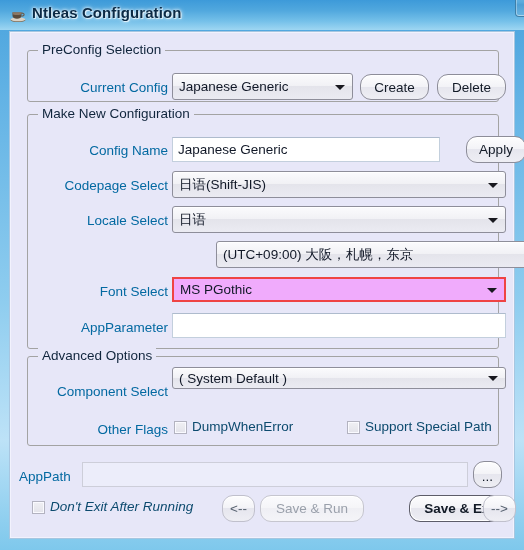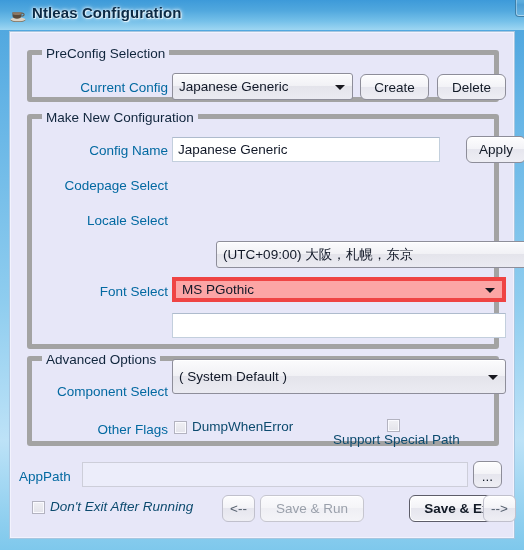--- a/index.html
+++ b/index.html
@@ -73,21 +73,21 @@
     background: #e7e7f8;
     border: 1px solid #a7c6e0;
     box-sizing: border-box;
     box-shadow: inset 0 0 0 1px #f2f2fd;
   }
 
   
   .group {
     position: absolute;
     box-sizing: border-box;
-    border: 5px solid #a3a3a3;
+    border: 1px solid #a3a3a3;
     border-radius: 3px;
     background: transparent;
     text-align: center;
   }
   .group-title {
     position: absolute;
     top: -9px;
     left: 10px;
     padding: 0 4px;
     background: #e7e7f8;
@@ -134,22 +134,22 @@
     width: 0; height: 0;
     border-left: 5px solid transparent;
     border-right: 5px solid transparent;
     border-top: 5px solid #18181f;
   }
 
   
   .combo-edit {
     position: absolute;
     box-sizing: border-box;
-    border: 4px solid #ef4444;
-    background: #fca5a5;
+    border: 2px solid #ef4444;
+    background: #f0abfc;
     cursor: text;
     overflow: hidden;
   }
   .combo-edit .ctext {
     position: absolute;
     left: 6px; right: 24px; top: 0; bottom: 0;
     display: flex;
     align-items: center;
     font-size: 13.5px;
     color: #111827;
@@ -189,21 +189,21 @@
   .textbox.disabled {
     background: #ecedfa;
     border-color: #cdced9;
   }
 
   
   .btn {
     position: absolute;
     box-sizing: border-box;
     border: 1px solid #8d8d99;
-    border-radius: 6px;
+    border-radius: 11px;
     background: linear-gradient(180deg,#fdfdfe 0%,#f3f3f7 48%,#e6e6ee 50%,#eeeef4 100%);
     box-shadow: inset 0 1px 0 #ffffff;
     display: flex;
     align-items: center;
     justify-content: center;
     font-size: 13.5px;
     color: #121a26;
     cursor: pointer;
     white-space: nowrap;
   }
@@ -285,54 +285,63 @@
       <span class="group-title">Make New Configuration</span>
     </div>
 
     <div class="lbl" style="left:20px; top:110px; width:138px;">Config Name</div>
     <div class="textbox" style="left:162px; top:105px; width:268px; height:25px;">
       <span class="tval">Japanese Generic</span>
     </div>
     <div class="btn" style="left:436px; top:104px; width:60px; height:27px;margin-left:20px;">Apply</div>
 
     <div class="lbl" style="left:20px; top:145px; width:138px;">Codepage Select</div>
+    <div class="combo" style="left:162px; top:139px; width:334px; height:27px;">
+      <span class="ctext">日语(Shift-JIS)</span>
+      <span class="arrow"></span>
+    </div>
 
     <div class="lbl" style="left:20px; top:180px; width:138px;">Locale Select</div>
+    <div class="combo" style="left:162px; top:174px; width:334px; height:27px;">
+      <span class="ctext">日语</span>
+      <span class="arrow"></span>
+    </div>
 
     <div class="combo" style="left:162px; top:209px; width:334px; height:27px;margin-left:44px;">
       <span class="ctext">(UTC+09:00) 大阪，札幌，东京</span>
       <span class="arrow"></span>
     </div>
 
     <div class="lbl" style="left:20px; top:251px; width:138px;">Font Select</div>
     <div class="combo-edit" style="left:162px; top:245px; width:334px; height:25px;">
       <span class="ctext">MS PGothic</span>
       <span class="arrow"></span>
     </div>
 
+    <div class="lbl" style="left:20px; top:287px; width:138px;">AppParameter</div>
     <div class="textbox" style="left:162px; top:281px; width:334px; height:25px;">
       <span class="tval"></span>
     </div>
 
     <div class="group" style="left:17px; top:324px; width:472px; height:90px;">
       <span class="group-title">Advanced Options</span>
     </div>
 
     <div class="lbl" style="left:20px; top:351px; width:138px;">Component Select</div>
-    <div class="combo" style="left:162px; top:327px; width:334px; height:35px;text-align:right;">
+    <div class="combo" style="left:162px; top:335px; width:334px; height:22px;text-align:right;">
       <span class="ctext">( System Default )</span>
       <span class="arrow"></span>
     </div>
 
     <div class="lbl" style="left:20px; top:389px; width:138px;">Other Flags</div>
     <div class="checkrow" style="left:164px; top:387px;">
       <span class="checkbox"></span>
       <span class="checklabel">DumpWhenError</span>
     </div>
-    <div class="checkrow" style="left:323px; top:387px;flex-direction:column;">
+    <div class="checkrow" style="left:337px; top:387px;">
       <span class="checkbox"></span>
       <span class="checklabel">Support Special Path</span>
     </div>
 
     <div class="lbl" style="left:9px; top:436px; width:60px; text-align:left;">AppPath</div>
     <div class="textbox disabled" style="left:72px; top:430px; width:386px; height:25px;">
       <span class="tval"></span>
     </div>
     <div class="btn" style="left:463px; top:429px; width:29px; height:27px; align-items:flex-end; padding-bottom:3px;">...</div>
 

